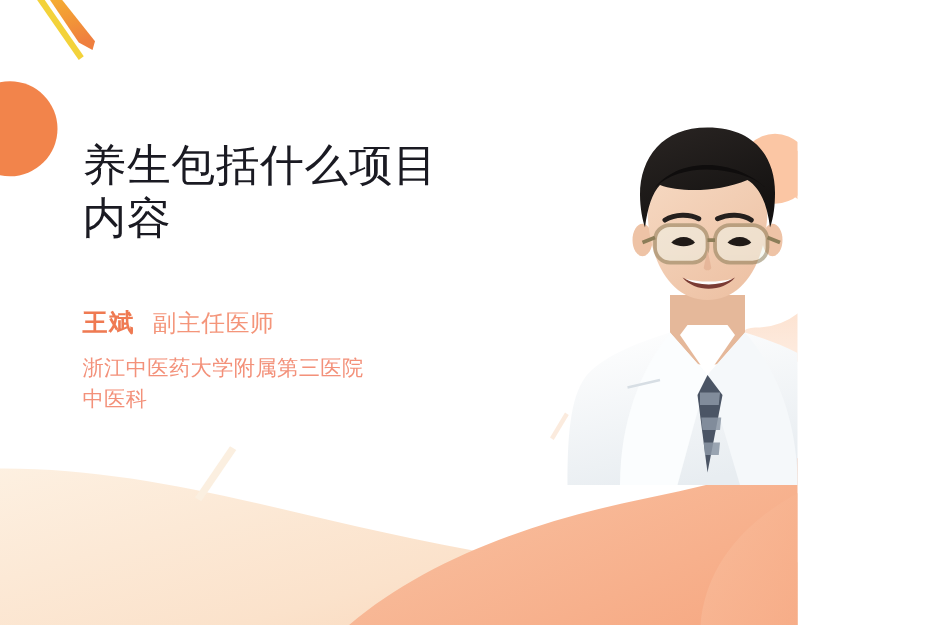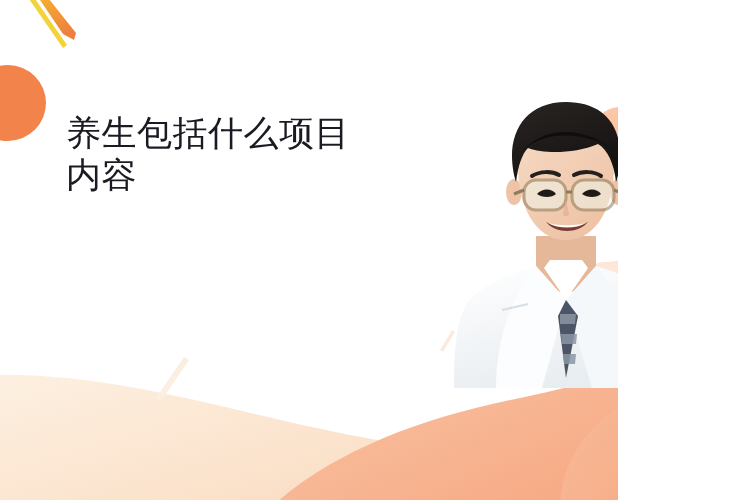--- a/index.html
+++ b/index.html
@@ -10,20 +10,21 @@
   body {
     font-family: "Liberation Sans", "DejaVu Sans", sans-serif;
   }
 
   .card {
     position: relative;
     width: 618px;
     height: 500px;
     overflow: hidden;
     background: #ffffff;
+    padding-left: 20px;
   }
 
   
   .bg-layer {
     position: absolute;
     inset: 0;
     width: 750px;
     height: 500px;
     pointer-events: none;
   }
@@ -228,14 +229,22 @@
         <path d="M 116,135 C 126,141 144,141 154,135 C 144,138 126,138 116,135 Z" fill="#fdfdfd"></path>
       </g>
     </svg>
   </div>
 
   <div class="text-block">
     <h1 class="title">养生包括什么项目
 内容</h1>
   </div>
 
+  <div class="doctor-block">
+    <div class="doc-line1">
+      <span class="doc-name">王斌</span>
+      <span class="doc-title">副主任医师</span>
+    </div>
+    <div class="doc-hospital">浙江中医药大学附属第三医院
+中医科</div>
+  </div>
 
 </div>
 
 </body></html>

